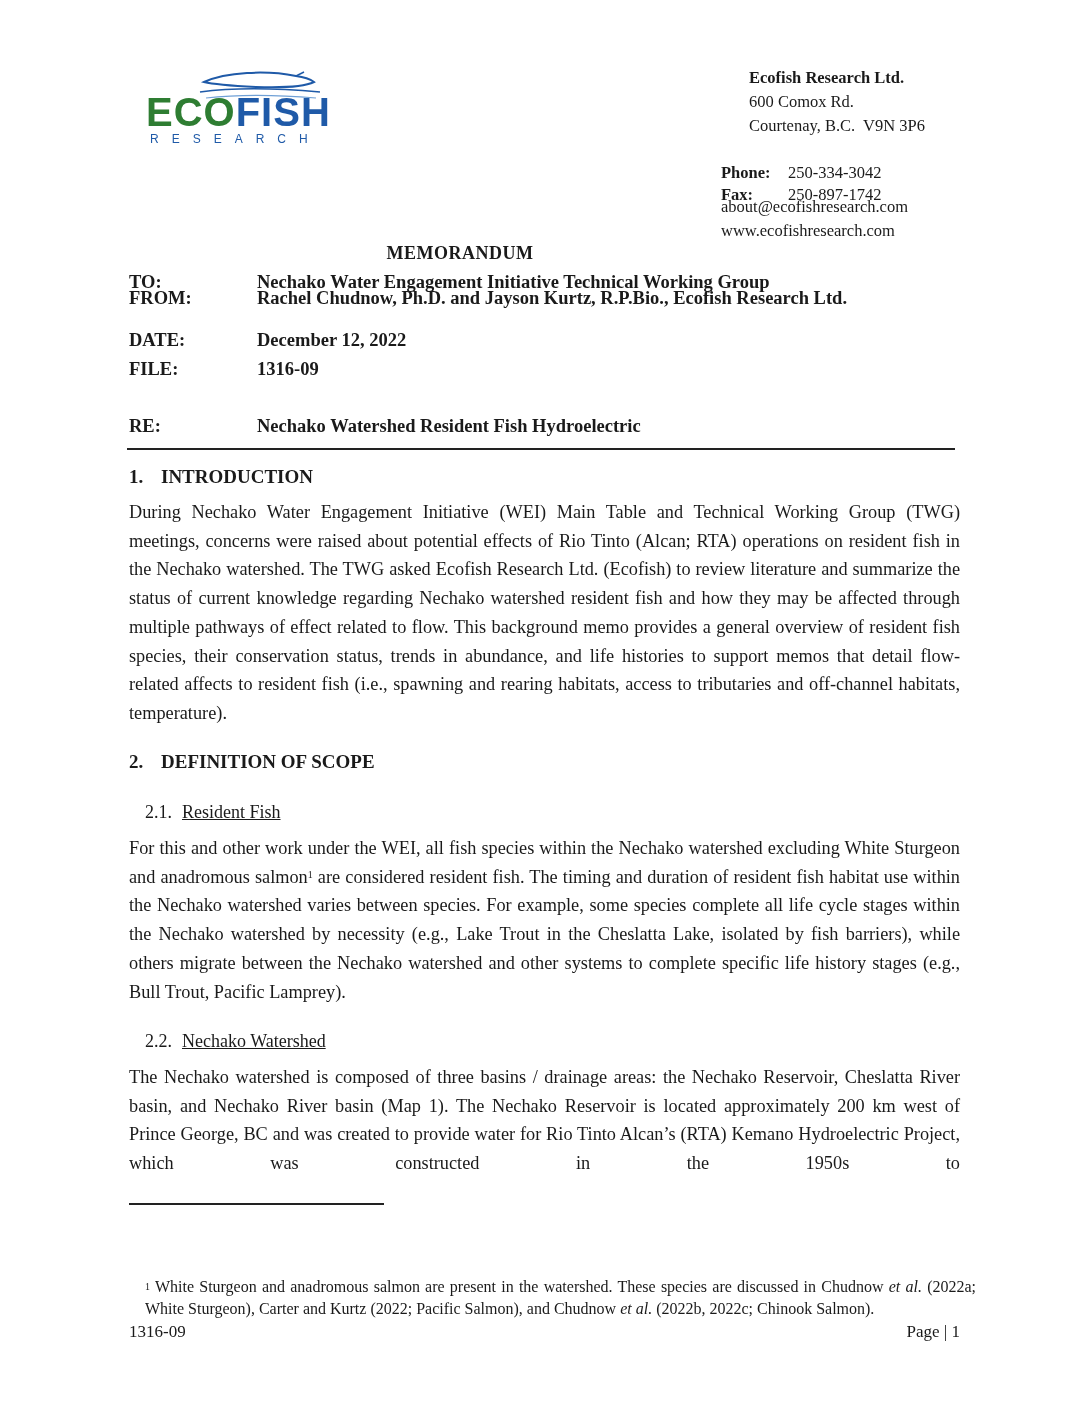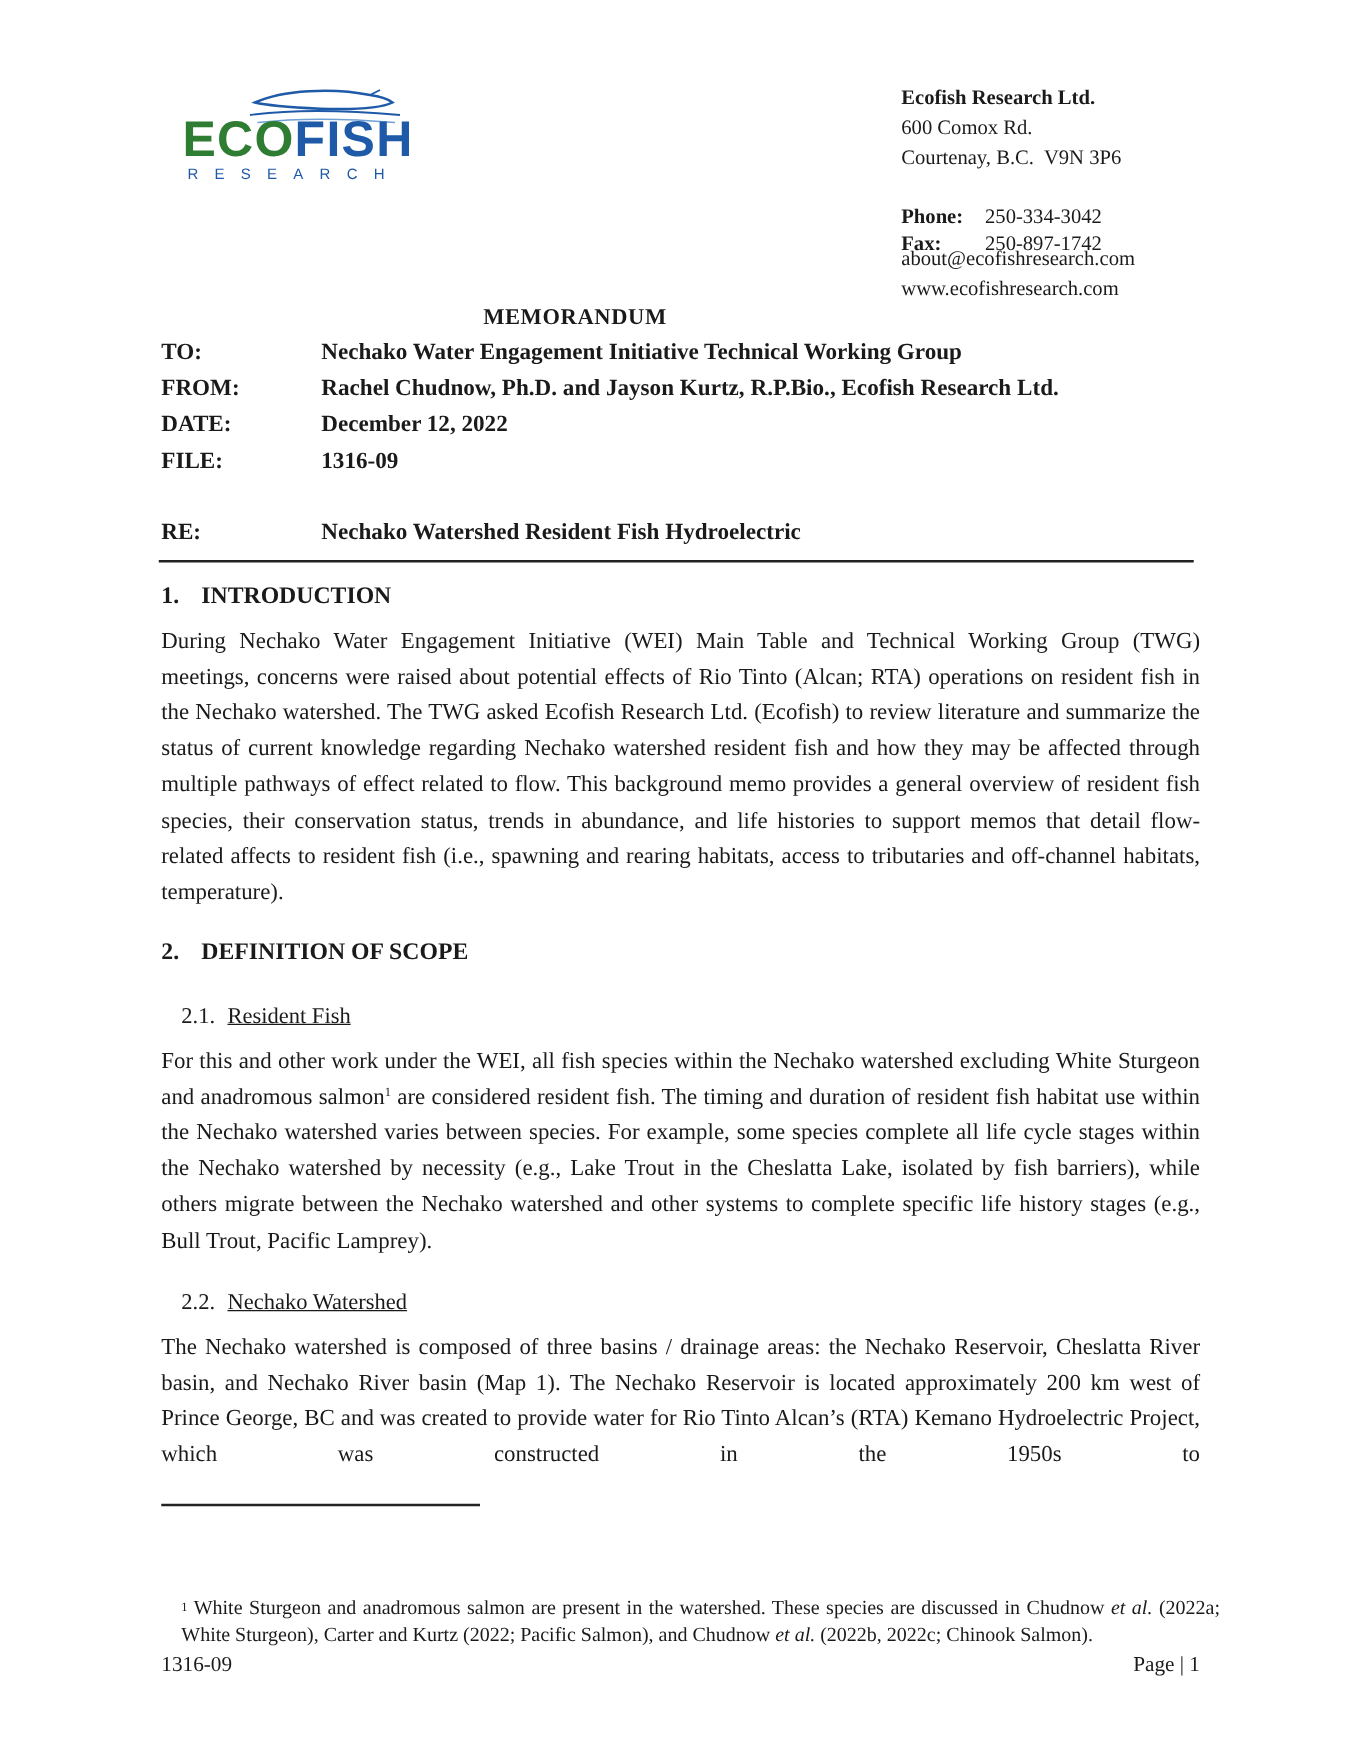--- a/index.html
+++ b/index.html
@@ -12,21 +12,21 @@
   .logo { left: 140px; top: 70px; width: 190px; height: 75px; }
   .logo-word { position: absolute; left: 6px; top: 22px; font-family: "Liberation Sans", sans-serif; font-size: 40px; font-weight: bold; letter-spacing: 1px; line-height: 1; }
   .logo-word .g { color: #2e7d32; }
   .logo-word .b { color: #1f5aa8; }
   .logo-sub { position: absolute; left: 10px; top: 62px; font-family: "Liberation Sans", sans-serif; font-size: 12px; letter-spacing: 13px; color: #1f5aa8; }
   .logo-fish { position: absolute; left: 56px; top: 0px; }
 
   
   .addr { left: 721px; top: 66px; font-size: 16.5px; line-height: 24px; }
   .addr .bold { font-weight: bold; }
-  .addr .row { white-space: nowrap; }
+  .addr .row { white-space: nowrap; margin-left: 28px; }
   .contact { left: 721px; top: 150px; font-size: 16.5px; line-height: 22px; margin-top: 12px; }
   .contact .lbl { font-weight: bold; display: inline-block; width: 67px; }
   .web { left: 721px; top: 195px; font-size: 16.5px; line-height: 24px; }
 
   .memo-title { left: 0; width: 920px; top: 243px; text-align: center; font-weight: bold; font-size: 18px; letter-spacing: 0.5px; }
 
   .hdr { left: 129px; font-size: 18.5px; font-weight: bold; }
   .hdr .k { display: inline-block; width: 128px; }
   .rule { left: 127px; width: 828px; top: 448px; height: 2px; background: #222; }
 
@@ -72,21 +72,21 @@
   <div class="row"><span class="lbl">Fax:</span><span>250-897-1742</span></div>
 </div>
 <div class="abs web">
   <div>about@ecofishresearch.com</div>
   <div>www.ecofishresearch.com</div>
 </div>
 
 <div class="abs memo-title">MEMORANDUM</div>
 
 <div class="abs hdr" style="top:272px"><span class="k">TO:</span><span>Nechako Water Engagement Initiative Technical Working Group</span></div>
-<div class="abs hdr" style="top:301px"><span class="k">FROM:</span><span>Rachel Chudnow, Ph.D. and Jayson Kurtz, R.P.Bio., Ecofish Research Ltd.</span></div>
+<div class="abs hdr" style="top:288px"><span class="k">FROM:</span><span>Rachel Chudnow, Ph.D. and Jayson Kurtz, R.P.Bio., Ecofish Research Ltd.</span></div>
 <div class="abs hdr" style="top:330px"><span class="k">DATE:</span><span>December 12, 2022</span></div>
 <div class="abs hdr" style="top:359px"><span class="k">FILE:</span><span>1316-09</span></div>
 <div class="abs hdr" style="top:416px"><span class="k">RE:</span><span>Nechako Watershed Resident Fish Hydroelectric</span></div>
 <div class="abs rule"></div>
 
 <div class="abs h1" style="top:466px"><span class="num">1.</span><span>INTRODUCTION</span></div>
 <div class="abs para" style="top:498px">During Nechako Water Engagement Initiative (WEI) Main Table and Technical Working Group (TWG) meetings, concerns were raised about potential effects of Rio Tinto (Alcan; RTA) operations on resident fish in the Nechako watershed. The TWG asked Ecofish Research Ltd. (Ecofish) to review literature and summarize the status of current knowledge regarding Nechako watershed resident fish and how they may be affected through multiple pathways of effect related to flow. This background memo provides a general overview of resident fish species, their conservation status, trends in abundance, and life histories to support memos that detail flow-related affects to resident fish (i.e., spawning and rearing habitats, access to tributaries and off-channel habitats, temperature).</div>
 
 <div class="abs h1" style="top:751px"><span class="num">2.</span><span>DEFINITION OF SCOPE</span></div>
 

